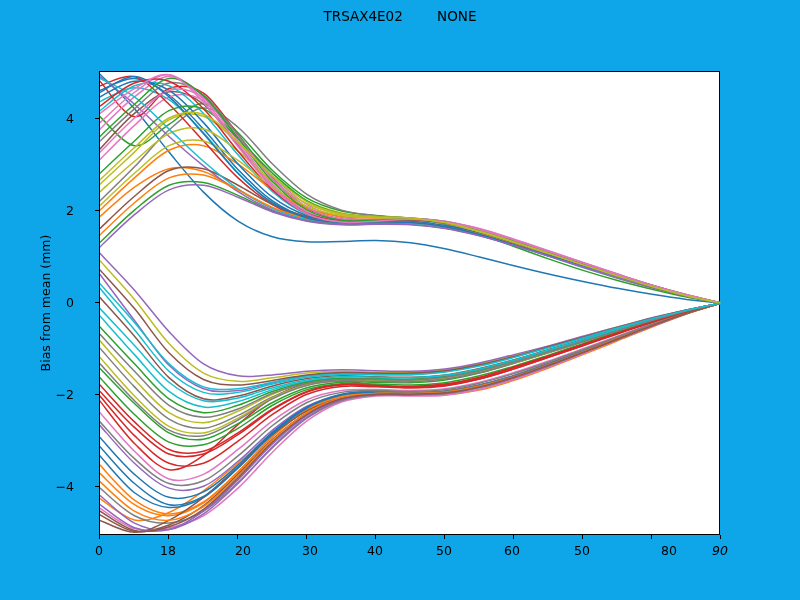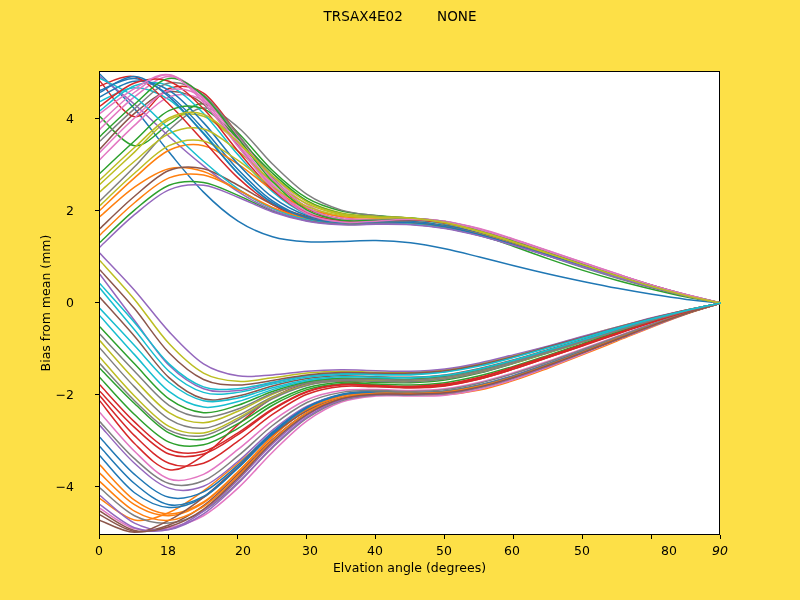--- a/index.html
+++ b/index.html
@@ -3,21 +3,21 @@
 <meta charset="utf-8">
 <title>Delta Antenna Phase Biases</title>
 <style>
   html,body{margin:0;padding:0;background:#ffffff;}
   body{
     width:800px;height:600px;overflow:hidden;
     font-family:"DejaVu Sans","Liberation Sans",sans-serif;
     color:#000000;
     position:relative;
   }
-  #figure{position:absolute;left:0;top:0;width:800px;height:600px;background:#fde047;}
+  #figure{position:absolute;left:0;top:0;width:800px;height:600px;background:#0ea5e9;}
 
   .suptitle{
     position:absolute;left:0;top:8px;width:800px;
     text-align:center;font-size:13.5px;color:#000;
     letter-spacing:0px;white-space:pre;
   }
   .axtitle{
     position:absolute;left:0;top:45px;width:800px;
     text-align:center;font-size:13.5px;color:#000;
   }
@@ -176,18 +176,17 @@
       <div class="tickmark-y" style="top: 394.143px;"></div>
       <div class="tick-y" style="top: 394.143px;">−2</div>
       <div class="tickmark-y" style="top: 302.079px;"></div>
       <div class="tick-y" style="top: 302.079px;">0</div>
       <div class="tickmark-y" style="top: 210.016px;"></div>
       <div class="tick-y" style="top: 210.016px;">2</div>
       <div class="tickmark-y" style="top: 117.952px;"></div>
       <div class="tick-y" style="top: 117.952px;">4</div>
     </div>
 
-  <div class="xlabel">Elvation angle (degrees)</div>
   <div id="ylabel-wrap">
     <div class="ylabel">Bias from mean (mm)</div>
   </div>
 
 </div>
 
 </body></html>

